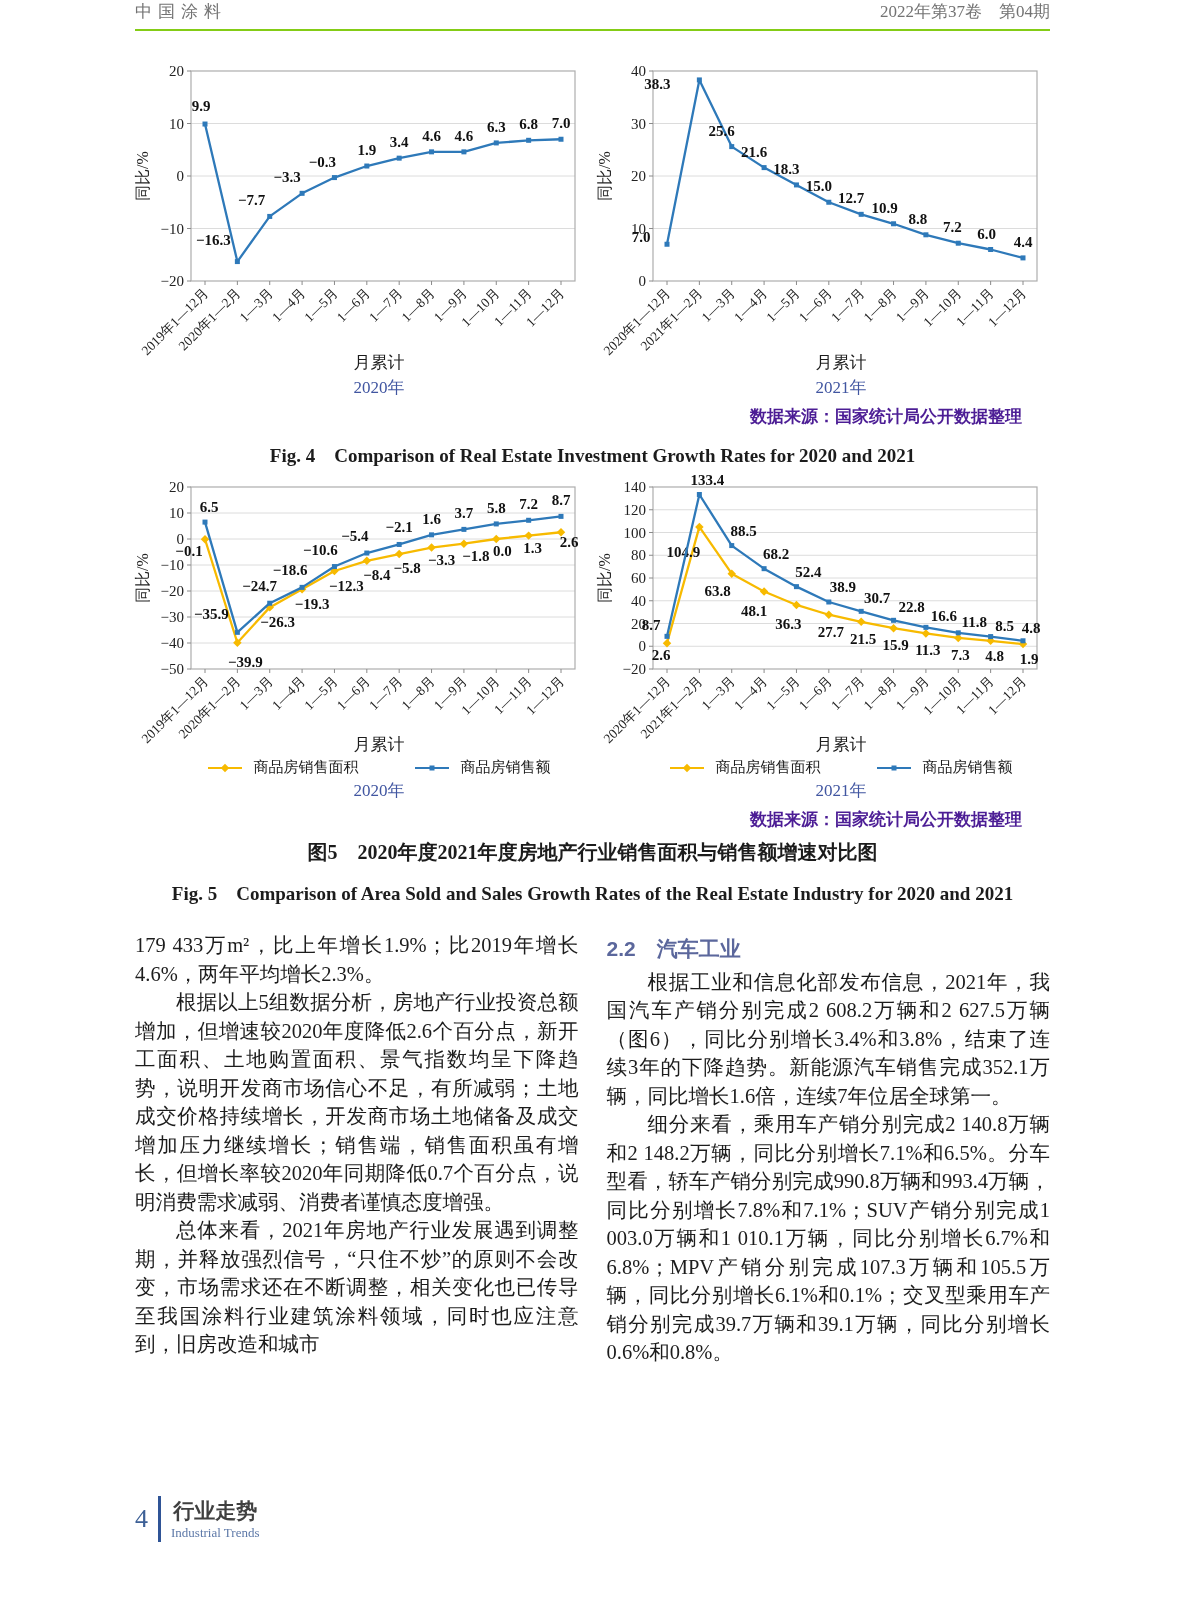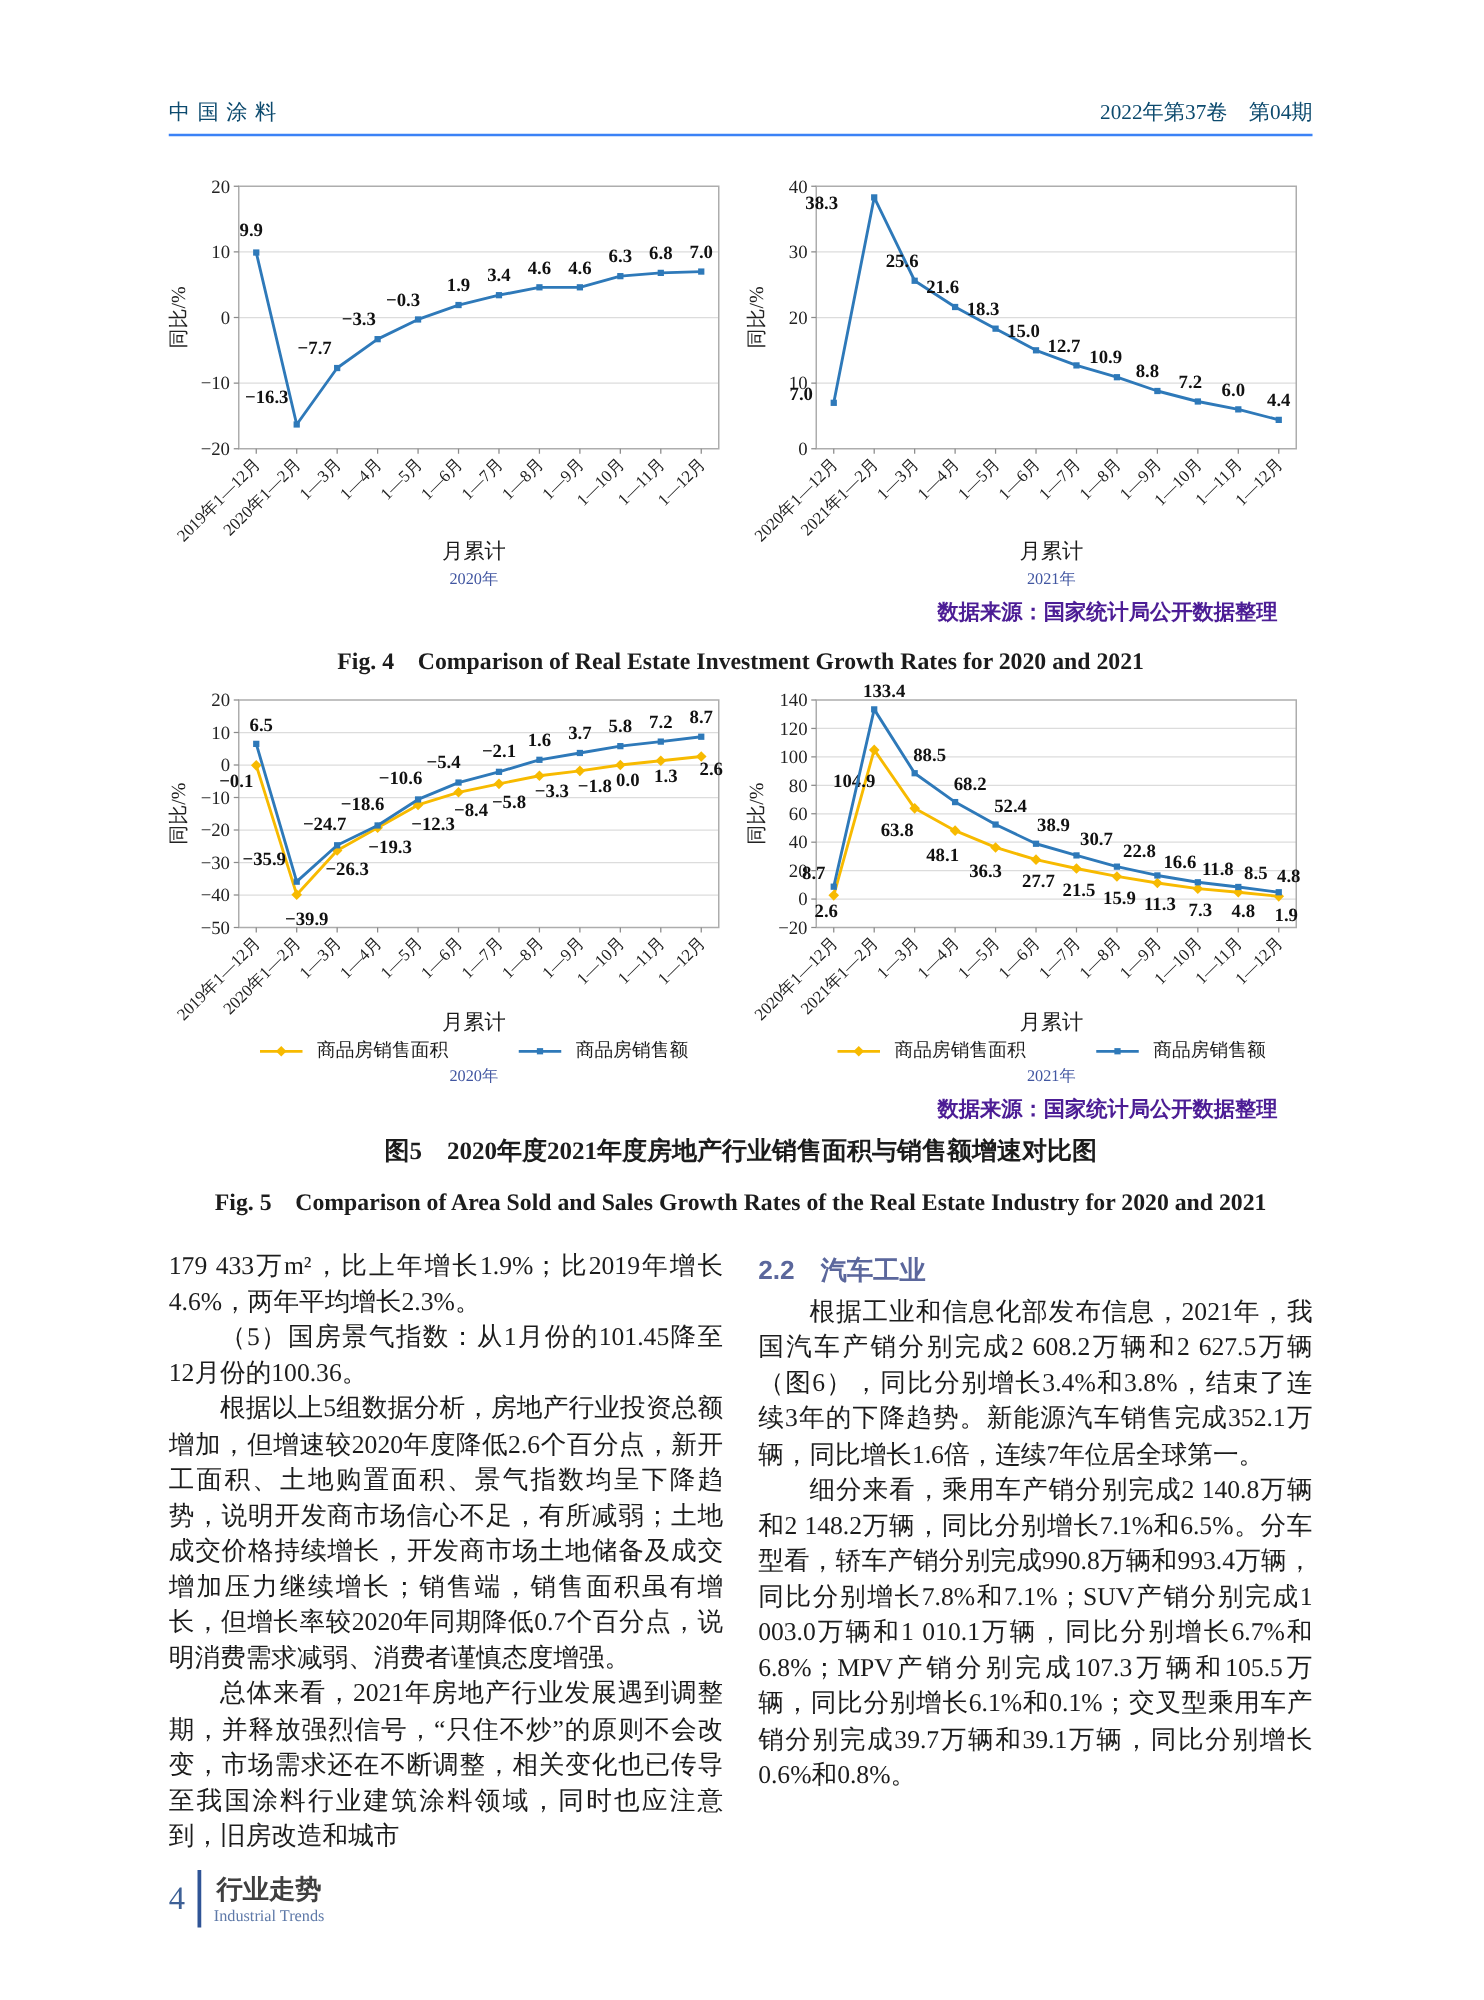--- a/index.html
+++ b/index.html
@@ -3,31 +3,31 @@
 <meta charset="utf-8">
 <style>
   html,body{margin:0;padding:0;background:#ffffff;}
   .page{
     position:relative;width:1187px;height:1600px;background:#fff;
     font-family:"Liberation Serif","DejaVu Serif",serif;color:#1c1c1c;
     box-sizing:border-box;padding:0 137px 0 135px;overflow:hidden;
   }
   
   .page-header{
-    margin-top:78px;display:flex;justify-content:space-between;align-items:flex-end;
-    border-bottom:2px solid #3b82f6;padding-bottom:6px;color:#0c4a6e;font-size:17px;
+    display:flex;justify-content:space-between;align-items:flex-end;
+    border-bottom:2px solid #84cc16;padding-bottom:6px;color:#737373;font-size:17px;
   }
   .journal-name{letter-spacing:6px;}
   
   .figure-area{margin-top:28px;}
   .chart-row{display:flex;gap:14px;}
   .chart{width:448px;}
   .chart svg{overflow:visible;display:block;}
   .xaxis-title{text-align:center;font-size:17px;margin-top:-6px;padding-left:40px;}
-  .year-label{text-align:center;font-size:13px;color:#4156a1;margin-top:2px;padding-left:40px;}
+  .year-label{text-align:center;font-size:17px;color:#4156a1;margin-top:2px;padding-left:40px;}
   .legend{display:flex;justify-content:center;gap:56px;font-size:15px;margin-top:2px;align-items:center;padding-left:40px;}
   .legend-item{display:flex;align-items:center;gap:12px;}
   .data-source{text-align:right;color:#4c1d95;font-weight:bold;font-size:17px;margin-top:6px;padding-right:28px;}
   .caption-zh{text-align:center;font-weight:bold;font-size:20px;margin-top:8px;}
   .caption-en{text-align:center;font-weight:bold;font-size:19px;margin-top:15px;}
   .fig5{margin-top:8px;}
   
   .t-tick{font-size:15px;fill:#222;font-family:"Liberation Serif","DejaVu Serif",serif;}
   .t-xtick{font-size:13.5px;fill:#222;font-family:"Liberation Serif","DejaVu Serif",serif;}
   .t-dlabel{font-size:15px;font-weight:bold;fill:#111;font-family:"Liberation Serif","DejaVu Serif",serif;}
@@ -452,21 +452,20 @@
       </div>
     </div>
     <div class="data-source">数据来源：国家统计局公开数据整理</div>
     <div class="caption-zh">图5　2020年度2021年度房地产行业销售面积与销售额增速对比图</div>
     <div class="caption-en">Fig. 5　Comparison of Area Sold and Sales Growth Rates of the Real Estate Industry for 2020 and 2021</div>
   </section>
 
   <section class="body-text">
     <div class="col">
       <p class="noindent">179 433万m²，比上年增长1.9%；比2019年增长4.6%，两年平均增长2.3%。</p>
-      <p>（5）国房景气指数：从1月份的101.45降至12月份的100.36。</p>
       <p>根据以上5组数据分析，房地产行业投资总额增加，但增速较2020年度降低2.6个百分点，新开工面积、土地购置面积、景气指数均呈下降趋势，说明开发商市场信心不足，有所减弱；土地成交价格持续增长，开发商市场土地储备及成交增加压力继续增长；销售端，销售面积虽有增长，但增长率较2020年同期降低0.7个百分点，说明消费需求减弱、消费者谨慎态度增强。</p>
       <p>总体来看，2021年房地产行业发展遇到调整期，并释放强烈信号，“只住不炒”的原则不会改变，市场需求还在不断调整，相关变化也已传导至我国涂料行业建筑涂料领域，同时也应注意到，旧房改造和城市</p>
     </div>
     <div class="col">
       <div class="section-heading">2.2　汽车工业</div>
       <p>根据工业和信息化部发布信息，2021年，我国汽车产销分别完成2 608.2万辆和2 627.5万辆（图6），同比分别增长3.4%和3.8%，结束了连续3年的下降趋势。新能源汽车销售完成352.1万辆，同比增长1.6倍，连续7年位居全球第一。</p>
       <p>细分来看，乘用车产销分别完成2 140.8万辆和2 148.2万辆，同比分别增长7.1%和6.5%。分车型看，轿车产销分别完成990.8万辆和993.4万辆，同比分别增长7.8%和7.1%；SUV产销分别完成1 003.0万辆和1 010.1万辆，同比分别增长6.7%和6.8%；MPV产销分别完成107.3万辆和105.5万辆，同比分别增长6.1%和0.1%；交叉型乘用车产销分别完成39.7万辆和39.1万辆，同比分别增长0.6%和0.8%。</p>
     </div>
   </section>
 

